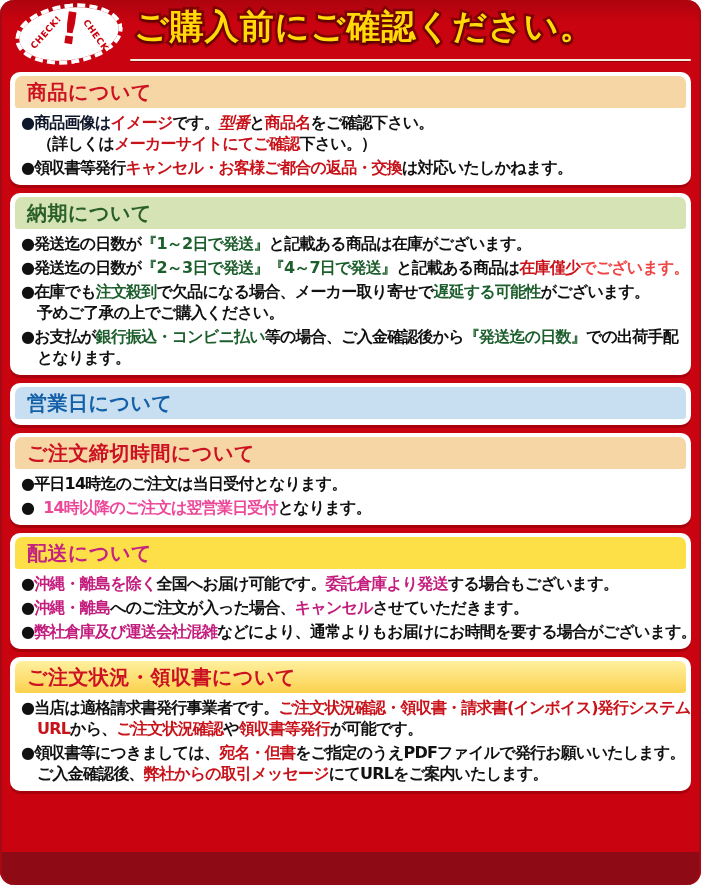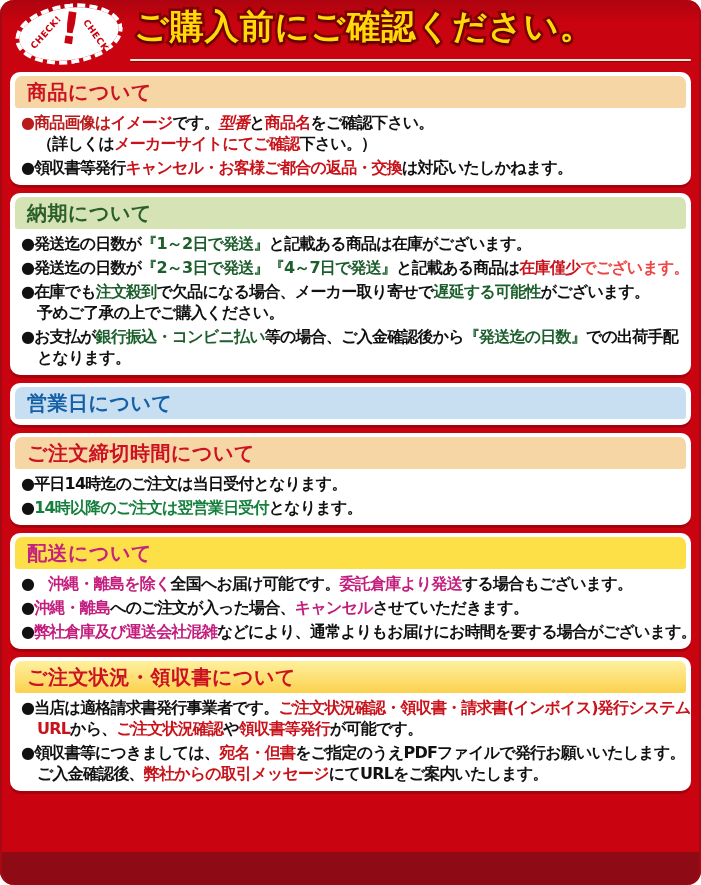--- a/index.html
+++ b/index.html
@@ -81,21 +81,21 @@
     <div class="page-title">ご購入前にご確認ください。</div>
     <div class="header-underline"></div>
   </div>
 
   <div id="sections" style="display:contents"><section class="sec">
         <div class="bar" style="background: rgb(246, 214, 164);">
           <span class="bar-title" style="color: rgb(204, 17, 34);">商品について</span>
         </div>
         <div class="body">
           <div class="bullet">
-            <div class="line"><span style="color: #b91c1c; margin-top: 24px;">●商品画像は</span><span style="color: rgb(200, 19, 27);">イメージ</span><span style="color: rgb(17, 17, 17);">です。</span><span style="color: rgb(200, 19, 27); font-style: italic;">型番</span><span style="color: rgb(17, 17, 17);">と</span><span style="color: rgb(200, 19, 27);">商品名</span><span style="color: rgb(17, 17, 17);">をご確認下さい。</span></div>
+            <div class="line"><span style="color: #0f172a; margin-top: 24px;">●商品画像は</span><span style="color: rgb(200, 19, 27);">イメージ</span><span style="color: rgb(17, 17, 17);">です。</span><span style="color: rgb(200, 19, 27); font-style: italic;">型番</span><span style="color: rgb(17, 17, 17);">と</span><span style="color: rgb(200, 19, 27);">商品名</span><span style="color: rgb(17, 17, 17);">をご確認下さい。</span></div>
             <div class="line cont"><span style="color: rgb(17, 17, 17);">（詳しくは</span><span style="color: rgb(200, 19, 27);">メーカーサイトにてご確認</span><span style="color: rgb(17, 17, 17);">下さい。）</span></div>
           </div>
           <div class="bullet">
             <div class="line"><span style="color: rgb(17, 17, 17);">●領収書等発行</span><span style="color: rgb(200, 19, 27);">キャンセル・お客様ご都合の返品・交換</span><span style="color: rgb(17, 17, 17);">は対応いたしかねます。</span></div>
           </div>
         </div>
       </section><section class="sec">
         <div class="bar" style="background: rgb(214, 228, 181);">
           <span class="bar-title" style="color: rgb(42, 95, 42);">納期について</span>
         </div>
@@ -121,30 +121,30 @@
         </div>
       </section><section class="sec">
         <div class="bar" style="background: rgb(246, 214, 164);">
           <span class="bar-title" style="color: rgb(204, 17, 34);">ご注文締切時間について</span>
         </div>
         <div class="body">
           <div class="bullet">
             <div class="line"><span style="color: rgb(17, 17, 17);">●平日14時迄のご注文は当日受付となります。</span></div>
           </div>
           <div class="bullet">
-            <div class="line"><span style="color: rgb(17, 17, 17);">●</span><span style="color: #15803d;">14時以降のご注文は翌営業日受付</span><span style="color: rgb(17, 17, 17);">となります。</span></div>
+            <div class="line"><span style="color: rgb(17, 17, 17);">●</span><span style="color: #ec4899; margin-left: 9px;">14時以降のご注文は翌営業日受付</span><span style="color: rgb(17, 17, 17);">となります。</span></div>
           </div>
         </div>
       </section><section class="sec">
         <div class="bar" style="background: #fde047;">
           <span class="bar-title" style="color: rgb(195, 34, 128);">配送について</span>
         </div>
         <div class="body">
           <div class="bullet">
-            <div class="line"><span style="color: rgb(17, 17, 17);">●</span><span style="color: rgb(195, 30, 126); margin-left: 14px;">沖縄・離島を除く</span><span style="color: rgb(17, 17, 17);">全国へお届け可能です。</span><span style="color: rgb(195, 30, 126); font-family: Liberation Serif, serif;">委託倉庫より発送</span><span style="color: rgb(17, 17, 17);">する場合もございます。</span></div>
+            <div class="line"><span style="color: rgb(17, 17, 17);">●</span><span style="color: rgb(195, 30, 126);">沖縄・離島を除く</span><span style="color: rgb(17, 17, 17);">全国へお届け可能です。</span><span style="color: rgb(195, 30, 126); font-family: Liberation Serif, serif;">委託倉庫より発送</span><span style="color: rgb(17, 17, 17);">する場合もございます。</span></div>
           </div>
           <div class="bullet">
             <div class="line"><span style="color: rgb(17, 17, 17);">●</span><span style="color: rgb(195, 30, 126);">沖縄・離島</span><span style="color: rgb(17, 17, 17);">へのご注文が入った場合、</span><span style="color: rgb(195, 30, 126);">キャンセル</span><span style="color: rgb(17, 17, 17);">させていただきます。</span></div>
           </div>
           <div class="bullet">
             <div class="line"><span style="color: rgb(17, 17, 17);">●</span><span style="color: rgb(195, 30, 126);">弊社倉庫及び運送会社混雑</span><span style="color: rgb(17, 17, 17);">などにより、通常よりもお届けにお時間を要する場合がございます。</span></div>
           </div>
         </div>
       </section><section class="sec">
         <div class="bar" style="background: linear-gradient(rgb(255, 240, 158), rgb(251, 209, 78));">

